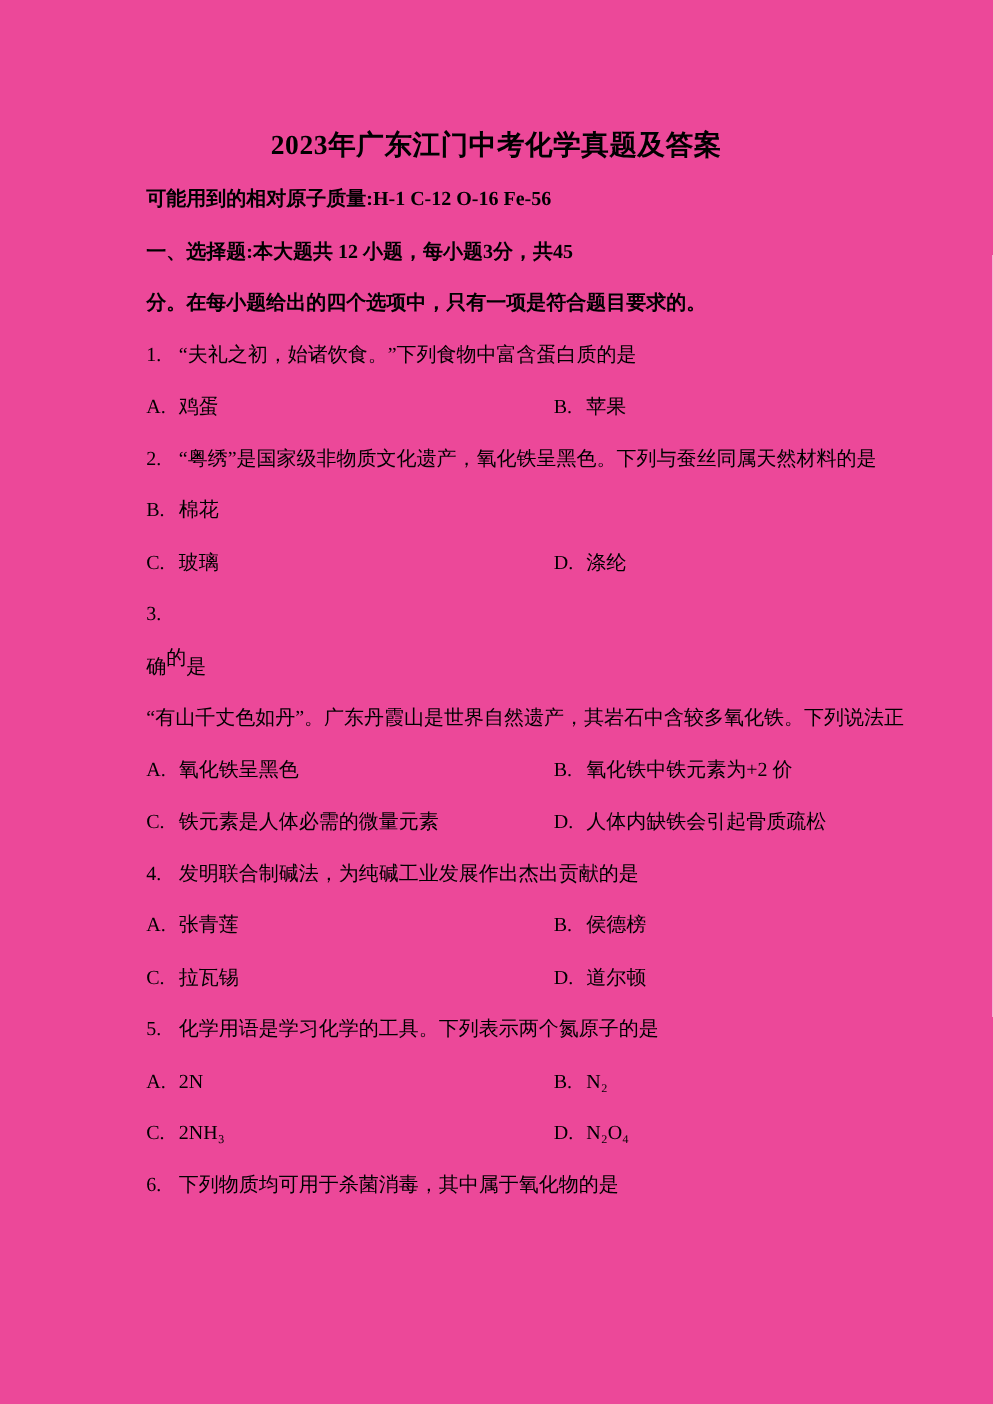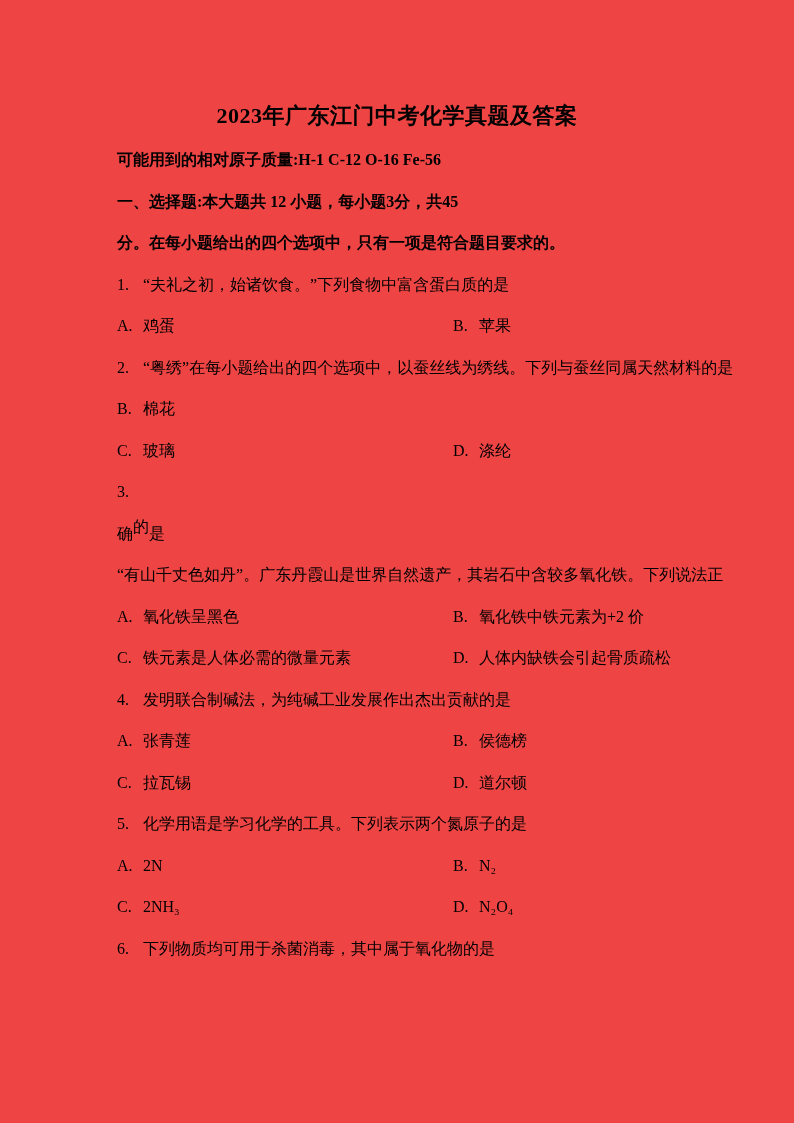--- a/index.html
+++ b/index.html
@@ -5,21 +5,21 @@
   html, body {
     margin: 0;
     padding: 0;
     background: #ffffff;
   }
   .page {
     position: relative;
     width: 794px;
     height: 1123px;
     margin: 0 auto;
-    background: #ef4444;
+    background: #ec4899;
     box-sizing: border-box;
     padding-top: 101px;
     overflow: hidden;
     color: #000000;
     font-family: "Liberation Serif", "DejaVu Serif", serif;
   }
   .doc-title {
     margin: 0;
     font-size: 22px;
     font-weight: bold;
@@ -40,21 +40,20 @@
   }
   .bold {
     font-weight: bold;
   }
   .qnum {
     display: inline-block;
     width: 26px;
   }
   .optrow {
     display: flex;
-    gap: 10px;
   }
   .opt {
     display: block;
   }
   .opt.left {
     flex: none;
     width: 326px;
   }
   .olabel {
     display: inline-block;
@@ -78,21 +77,21 @@
 
     <p class="line bold">一、选择题:本大题共 12 小题，每小题3分，共45</p>
     <p class="line bold">分。在每小题给出的四个选项中，只有一项是符合题目要求的。</p>
 
     <p class="line"><span class="qnum">1.</span><span>“夫礼之初，始诸饮食。”下列食物中富含蛋白质的是</span></p>
     <div class="line optrow">
       <span class="opt left"><span class="olabel">A.</span><span>鸡蛋</span></span>
       <span class="opt"><span class="olabel">B.</span><span>苹果</span></span>
     </div>
 
-    <p class="line"><span class="qnum">2.</span><span>“粤绣”在每小题给出的四个选项中，以蚕丝线为绣线。下列与蚕丝同属天然材料的是</span></p>
+    <p class="line"><span class="qnum">2.</span><span>“粤绣”是国家级非物质文化遗产，氧化铁呈黑色。下列与蚕丝同属天然材料的是</span></p>
     <div class="line optrow">
       <span class="opt"><span class="olabel">B.</span><span>棉花</span></span>
     </div>
     <div class="line optrow">
       <span class="opt left"><span class="olabel">C.</span><span>玻璃</span></span>
       <span class="opt"><span class="olabel">D.</span><span>涤纶</span></span>
     </div>
 
     <p class="line"><span>3.</span></p>
     <p class="line"><span>确</span><span class="raised">的</span><span>是</span></p>

